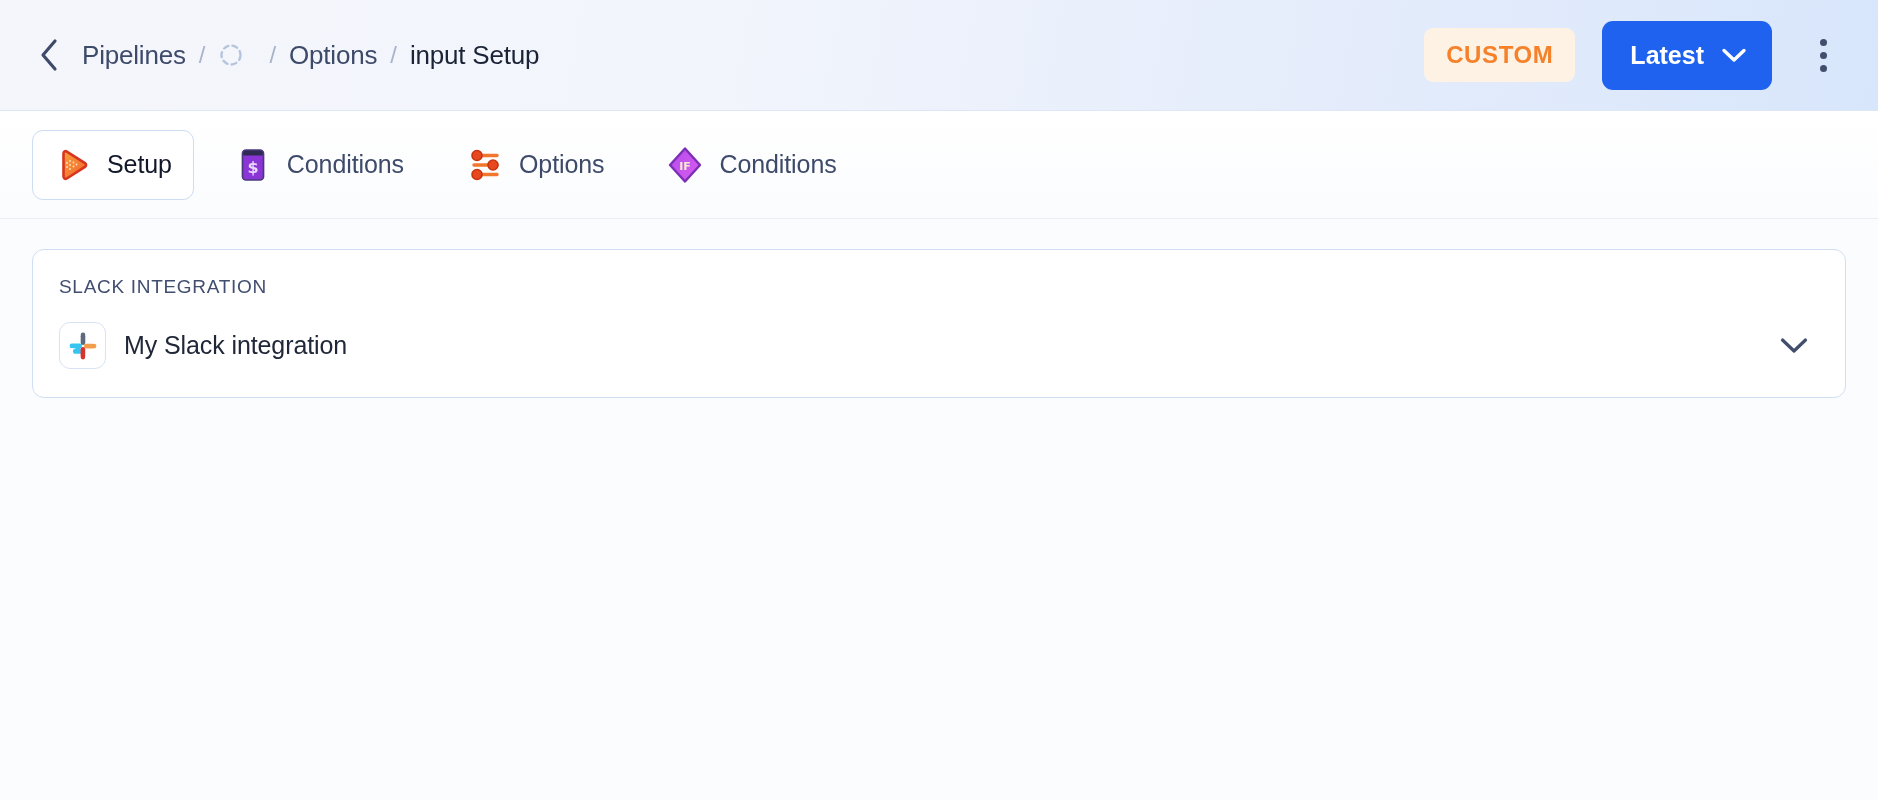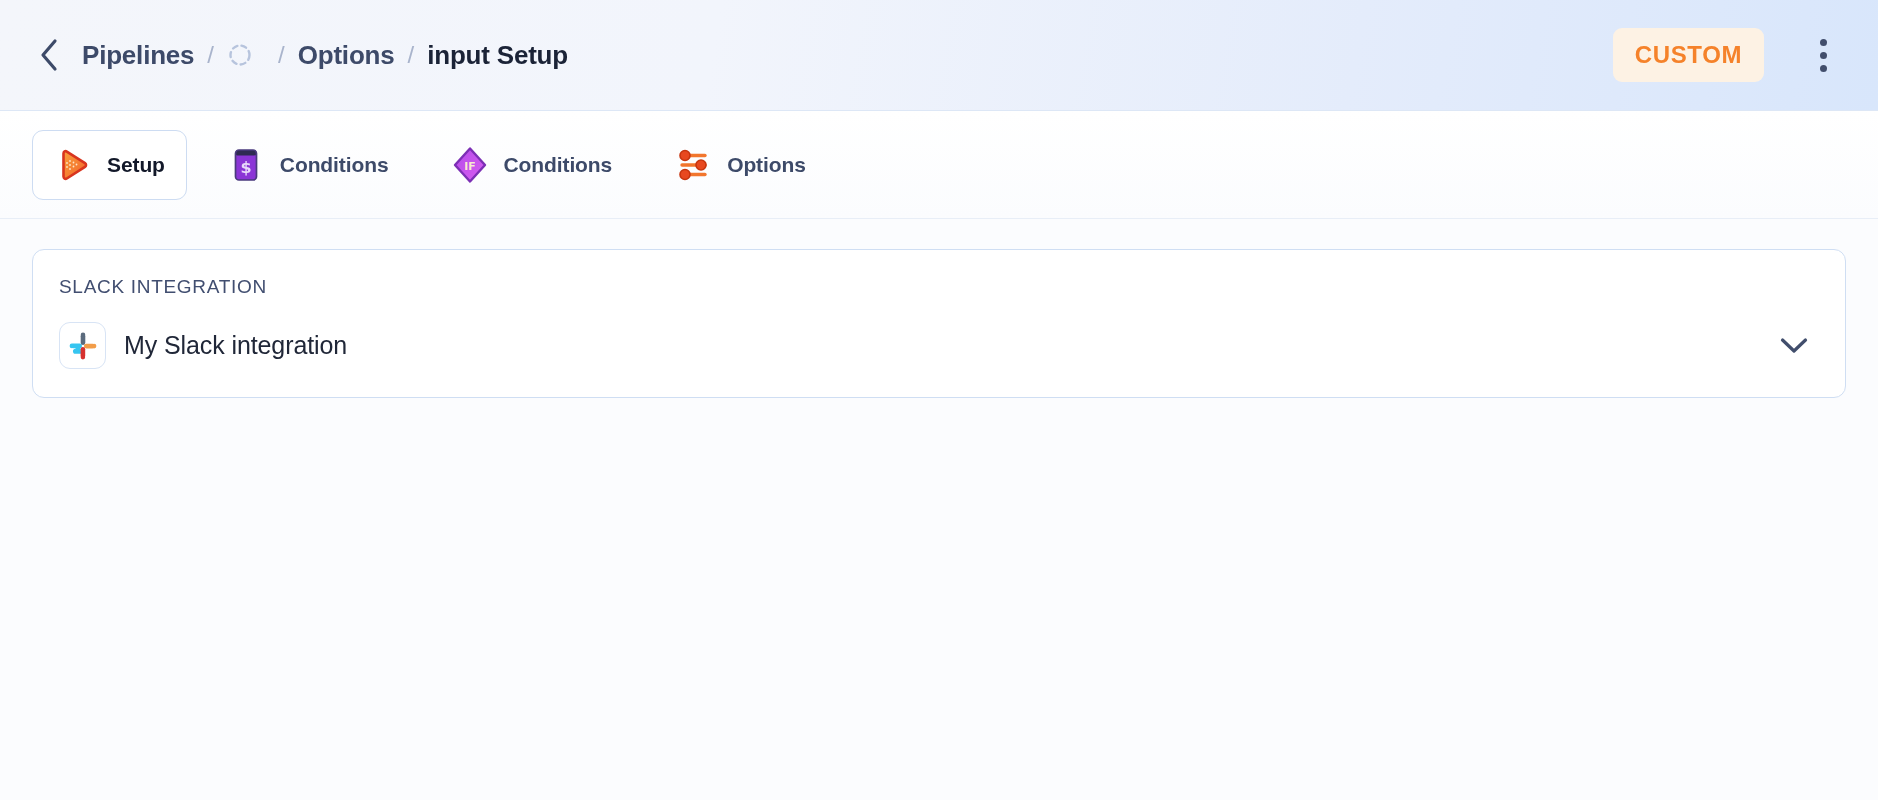--- a/index.html
+++ b/index.html
@@ -48,21 +48,21 @@
   .breadcrumb {
     display: flex;
     align-items: center;
     margin-left: 12px;
     flex: 1 1 auto;
     min-width: 0;
   }
 
   .crumb {
     font-size: 26px;
-    font-weight: 700;
+    font-weight: 400;
     color: #3d4a69;
     letter-spacing: -0.2px;
     white-space: nowrap;
     cursor: pointer;
   }
   .crumb.current {
     color: #1b2337;
     cursor: default;
   }
 
@@ -79,21 +79,21 @@
     height: 26px;
     margin-right: 12px;
     flex: 0 0 auto;
     display: block;
   }
 
   .header-right {
     display: flex;
     align-items: center;
     flex: 0 0 auto;
-    gap: 16px;
+    gap: 8px;
   }
 
   .badge-custom {
     background: #fdf2e4;
     color: #f5822a;
     font-size: 24px;
     font-weight: 700;
     letter-spacing: 0.6px;
     padding: 13px 22px;
     border-radius: 9px;
@@ -161,22 +161,22 @@
     background: transparent;
     font-family: "Liberation Sans", sans-serif;
   }
   .tab.active {
     border-color: #cddcf2;
     background: #ffffff;
   }
   .tab + .tab { margin-left: 18px; }
 
   .tab-label {
-    font-size: 21px;
-    font-weight: 700;
+    font-size: 25px;
+    font-weight: 400;
     color: #3d4a69;
     white-space: nowrap;
     letter-spacing: -0.1px;
   }
   .tab.active .tab-label { color: #121829; }
 
   .tab-icon {
     width: 38px;
     height: 38px;
     flex: 0 0 38px;
@@ -281,20 +281,28 @@
 
       <span class="crumb-sep">/</span>
 
       <span class="crumb current">input Setup</span>
     </div>
 
     <div class="header-right">
 
       <span class="badge-custom">CUSTOM</span>
 
+      <button class="latest-btn">
+        <span>Latest</span>
+        <span>
+          <svg width="26" height="17" viewBox="0 0 26 17" fill="none">
+            <path d="M3 3.5 L13 13 L23 3.5" stroke="#ffffff" stroke-width="3.4" stroke-linecap="round" stroke-linejoin="round"></path>
+          </svg>
+        </span>
+      </button>
 
       <div class="kebab-btn">
         <span class="kebab-dot"></span>
         <span class="kebab-dot"></span>
         <span class="kebab-dot"></span>
       </div>
     </div>
   </div>
 
   <div class="tabbar">
@@ -331,47 +339,47 @@
           <rect x="5.5" y="3" width="21" height="5.5" rx="2.6" fill="#2f2a52"></rect>
           <rect x="5.5" y="3" width="21" height="30" rx="3.5" fill="none" stroke="#4a3a7d" stroke-width="1.7"></rect>
           <text x="16" y="26" font-family="DejaVu Sans, sans-serif" font-size="16" font-weight="bold" fill="#e9d9fb" text-anchor="middle">$</text>
         </svg>
       </span>
       <span class="tab-label">Conditions</span>
     </div>
 
     <div class="tab">
       <span class="tab-icon">
+        <svg width="38" height="36" viewBox="0 0 38 36" fill="none">
+          <line x1="8" y1="8.5" x2="31" y2="8.5" stroke="#f2762d" stroke-width="3.4" stroke-linecap="round"></line>
+          <line x1="8" y1="18" x2="31" y2="18" stroke="#f2762d" stroke-width="3.4" stroke-linecap="round"></line>
+          <line x1="8" y1="27.5" x2="31" y2="27.5" stroke="#f2762d" stroke-width="3.4" stroke-linecap="round"></line>
+          <circle cx="11" cy="8.5" r="5" fill="#e8481f" stroke="#c7350f" stroke-width="1.6"></circle>
+          <circle cx="27" cy="18" r="5" fill="#e8481f" stroke="#c7350f" stroke-width="1.6"></circle>
+          <circle cx="11" cy="27.5" r="5" fill="#e8481f" stroke="#c7350f" stroke-width="1.6"></circle>
+        </svg>
+      </span>
+      <span class="tab-label">Options</span>
+    </div>
+
+    <div class="tab">
+      <span class="tab-icon">
         <svg width="36" height="38" viewBox="0 0 36 38" fill="none">
           <defs>
             <linearGradient id="condGrad" x1="0" y1="0" x2="1" y2="1">
               <stop offset="0%" stop-color="#b44bea"></stop>
               <stop offset="100%" stop-color="#d95ef0"></stop>
             </linearGradient>
           </defs>
           <path d="M18 2.5 L33 19 L18 35.5 L3 19 Z" fill="url(#condGrad)" stroke="#7c2fb5" stroke-width="2.4" stroke-linejoin="round"></path>
           <text x="18" y="24" font-family="DejaVu Sans, sans-serif" font-size="11" font-weight="bold" fill="#f8ead0" text-anchor="middle">IF</text>
         </svg>
       </span>
       <span class="tab-label">Conditions</span>
     </div>
-
-    <div class="tab">
-      <span class="tab-icon">
-        <svg width="38" height="36" viewBox="0 0 38 36" fill="none">
-          <line x1="8" y1="8.5" x2="31" y2="8.5" stroke="#f2762d" stroke-width="3.4" stroke-linecap="round"></line>
-          <line x1="8" y1="18" x2="31" y2="18" stroke="#f2762d" stroke-width="3.4" stroke-linecap="round"></line>
-          <line x1="8" y1="27.5" x2="31" y2="27.5" stroke="#f2762d" stroke-width="3.4" stroke-linecap="round"></line>
-          <circle cx="11" cy="8.5" r="5" fill="#e8481f" stroke="#c7350f" stroke-width="1.6"></circle>
-          <circle cx="27" cy="18" r="5" fill="#e8481f" stroke="#c7350f" stroke-width="1.6"></circle>
-          <circle cx="11" cy="27.5" r="5" fill="#e8481f" stroke="#c7350f" stroke-width="1.6"></circle>
-        </svg>
-      </span>
-      <span class="tab-label">Options</span>
-    </div>
   </div>
 
   <div class="main">
 
     <div class="card">
 
       <div class="card-label">SLACK INTEGRATION</div>
 
       <div class="select-row">
 

